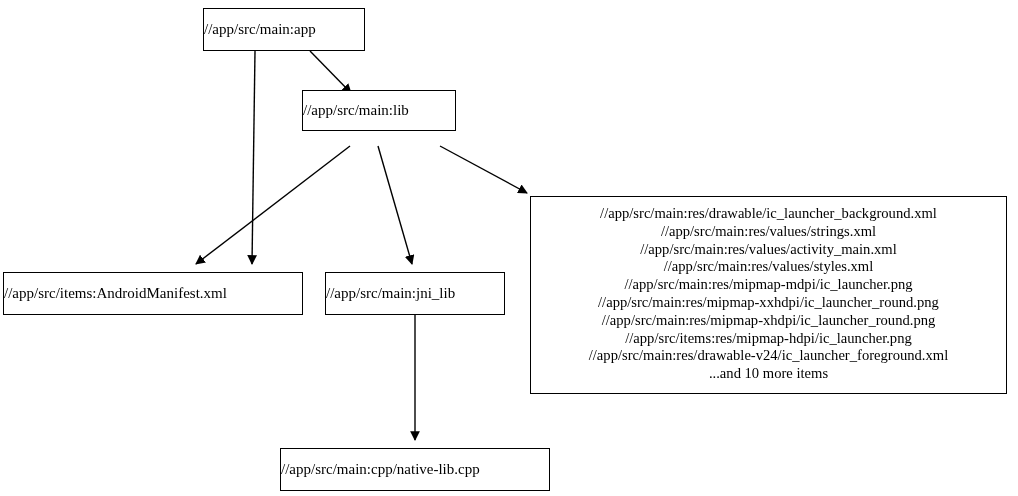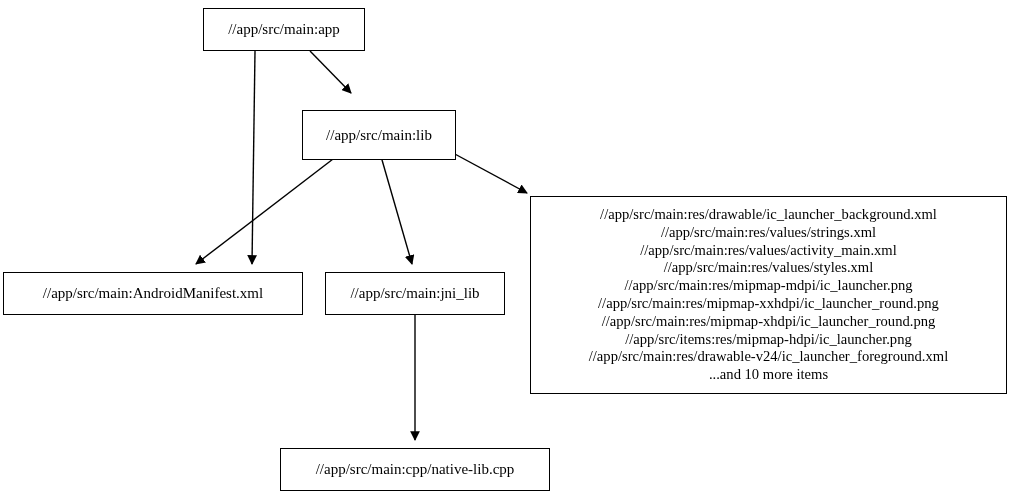--- a/index.html
+++ b/index.html
@@ -23,21 +23,21 @@
     height: 496px;
     pointer-events: none;
   }
   .node {
     position: absolute;
     box-sizing: border-box;
     border: 1px solid #000000;
     background: #ffffff;
     display: flex;
     align-items: center;
-    justify-content: center;
+    justify-content: flex-start;
     text-align: center;
     color: #000000;
     font-size: 15px;
     line-height: 1.0;
     white-space: nowrap;
   }
   .node.multiline {
     white-space: normal;
     line-height: 17.8px;
     font-size: 14.6px;
@@ -71,26 +71,26 @@
 
     <path d="M 440 146 L 527 193" stroke="#000000" stroke-width="1.4" fill="none" marker-end="url(#arrow)"></path>
 
     <path d="M 415 315 L 415 440" stroke="#000000" stroke-width="1.4" fill="none" marker-end="url(#arrow)"></path>
   </svg>
 
   <div class="node" style="left:203px; top:8px; width:162px; height:43px;">
     <span>//app/src/main:app</span>
   </div>
 
-  <div class="node" style="left:302px; top:110px; width:154px; height:50px;">
+  <div class="node" style="left:302px; top:90px; width:154px; height:41px;">
     <span>//app/src/main:lib</span>
   </div>
 
   <div class="node" style="left:3px; top:272px; width:300px; height:43px;">
-    <span>//app/src/main:AndroidManifest.xml</span>
+    <span>//app/src/items:AndroidManifest.xml</span>
   </div>
 
   <div class="node" style="left:325px; top:272px; width:180px; height:43px;">
     <span>//app/src/main:jni_lib</span>
   </div>
 
   <div class="node multiline" style="left:530px; top:196px; width:477px; height:198px;">
     <span class="res-line">//app/src/main:res/drawable/ic_launcher_background.xml</span>
     <span class="res-line">//app/src/main:res/values/strings.xml</span>
     <span class="res-line">//app/src/main:res/values/activity_main.xml</span>

